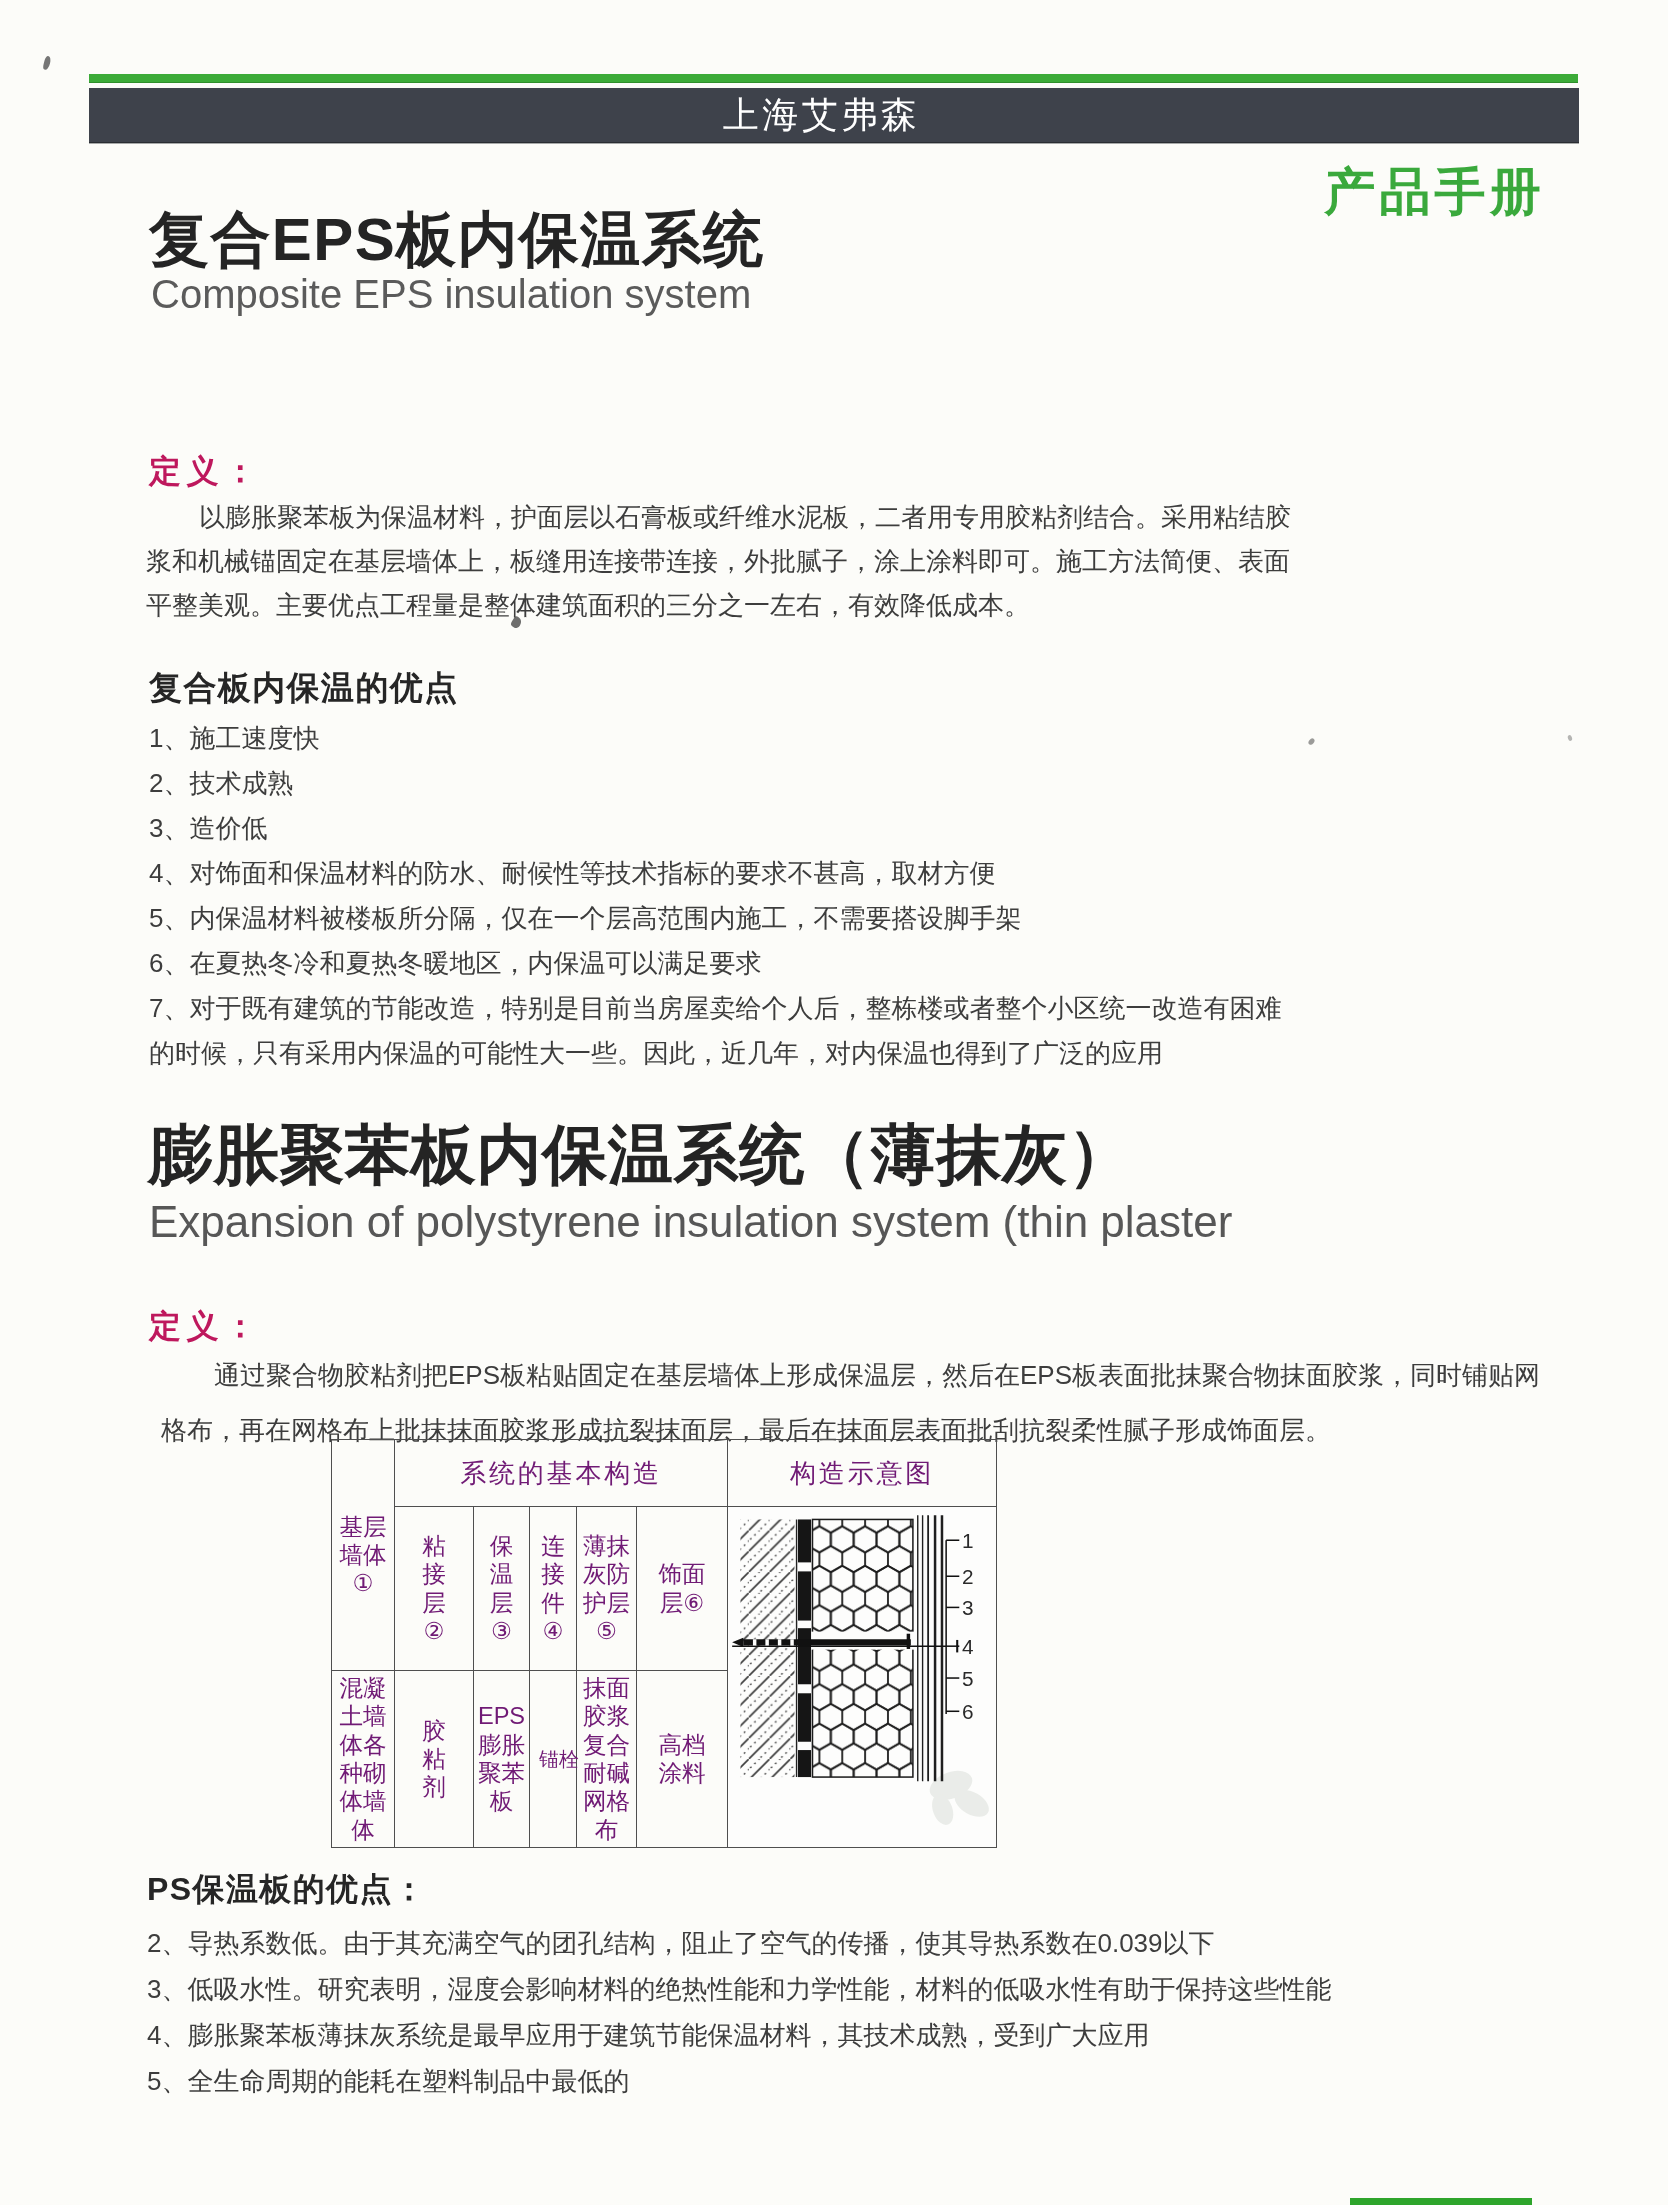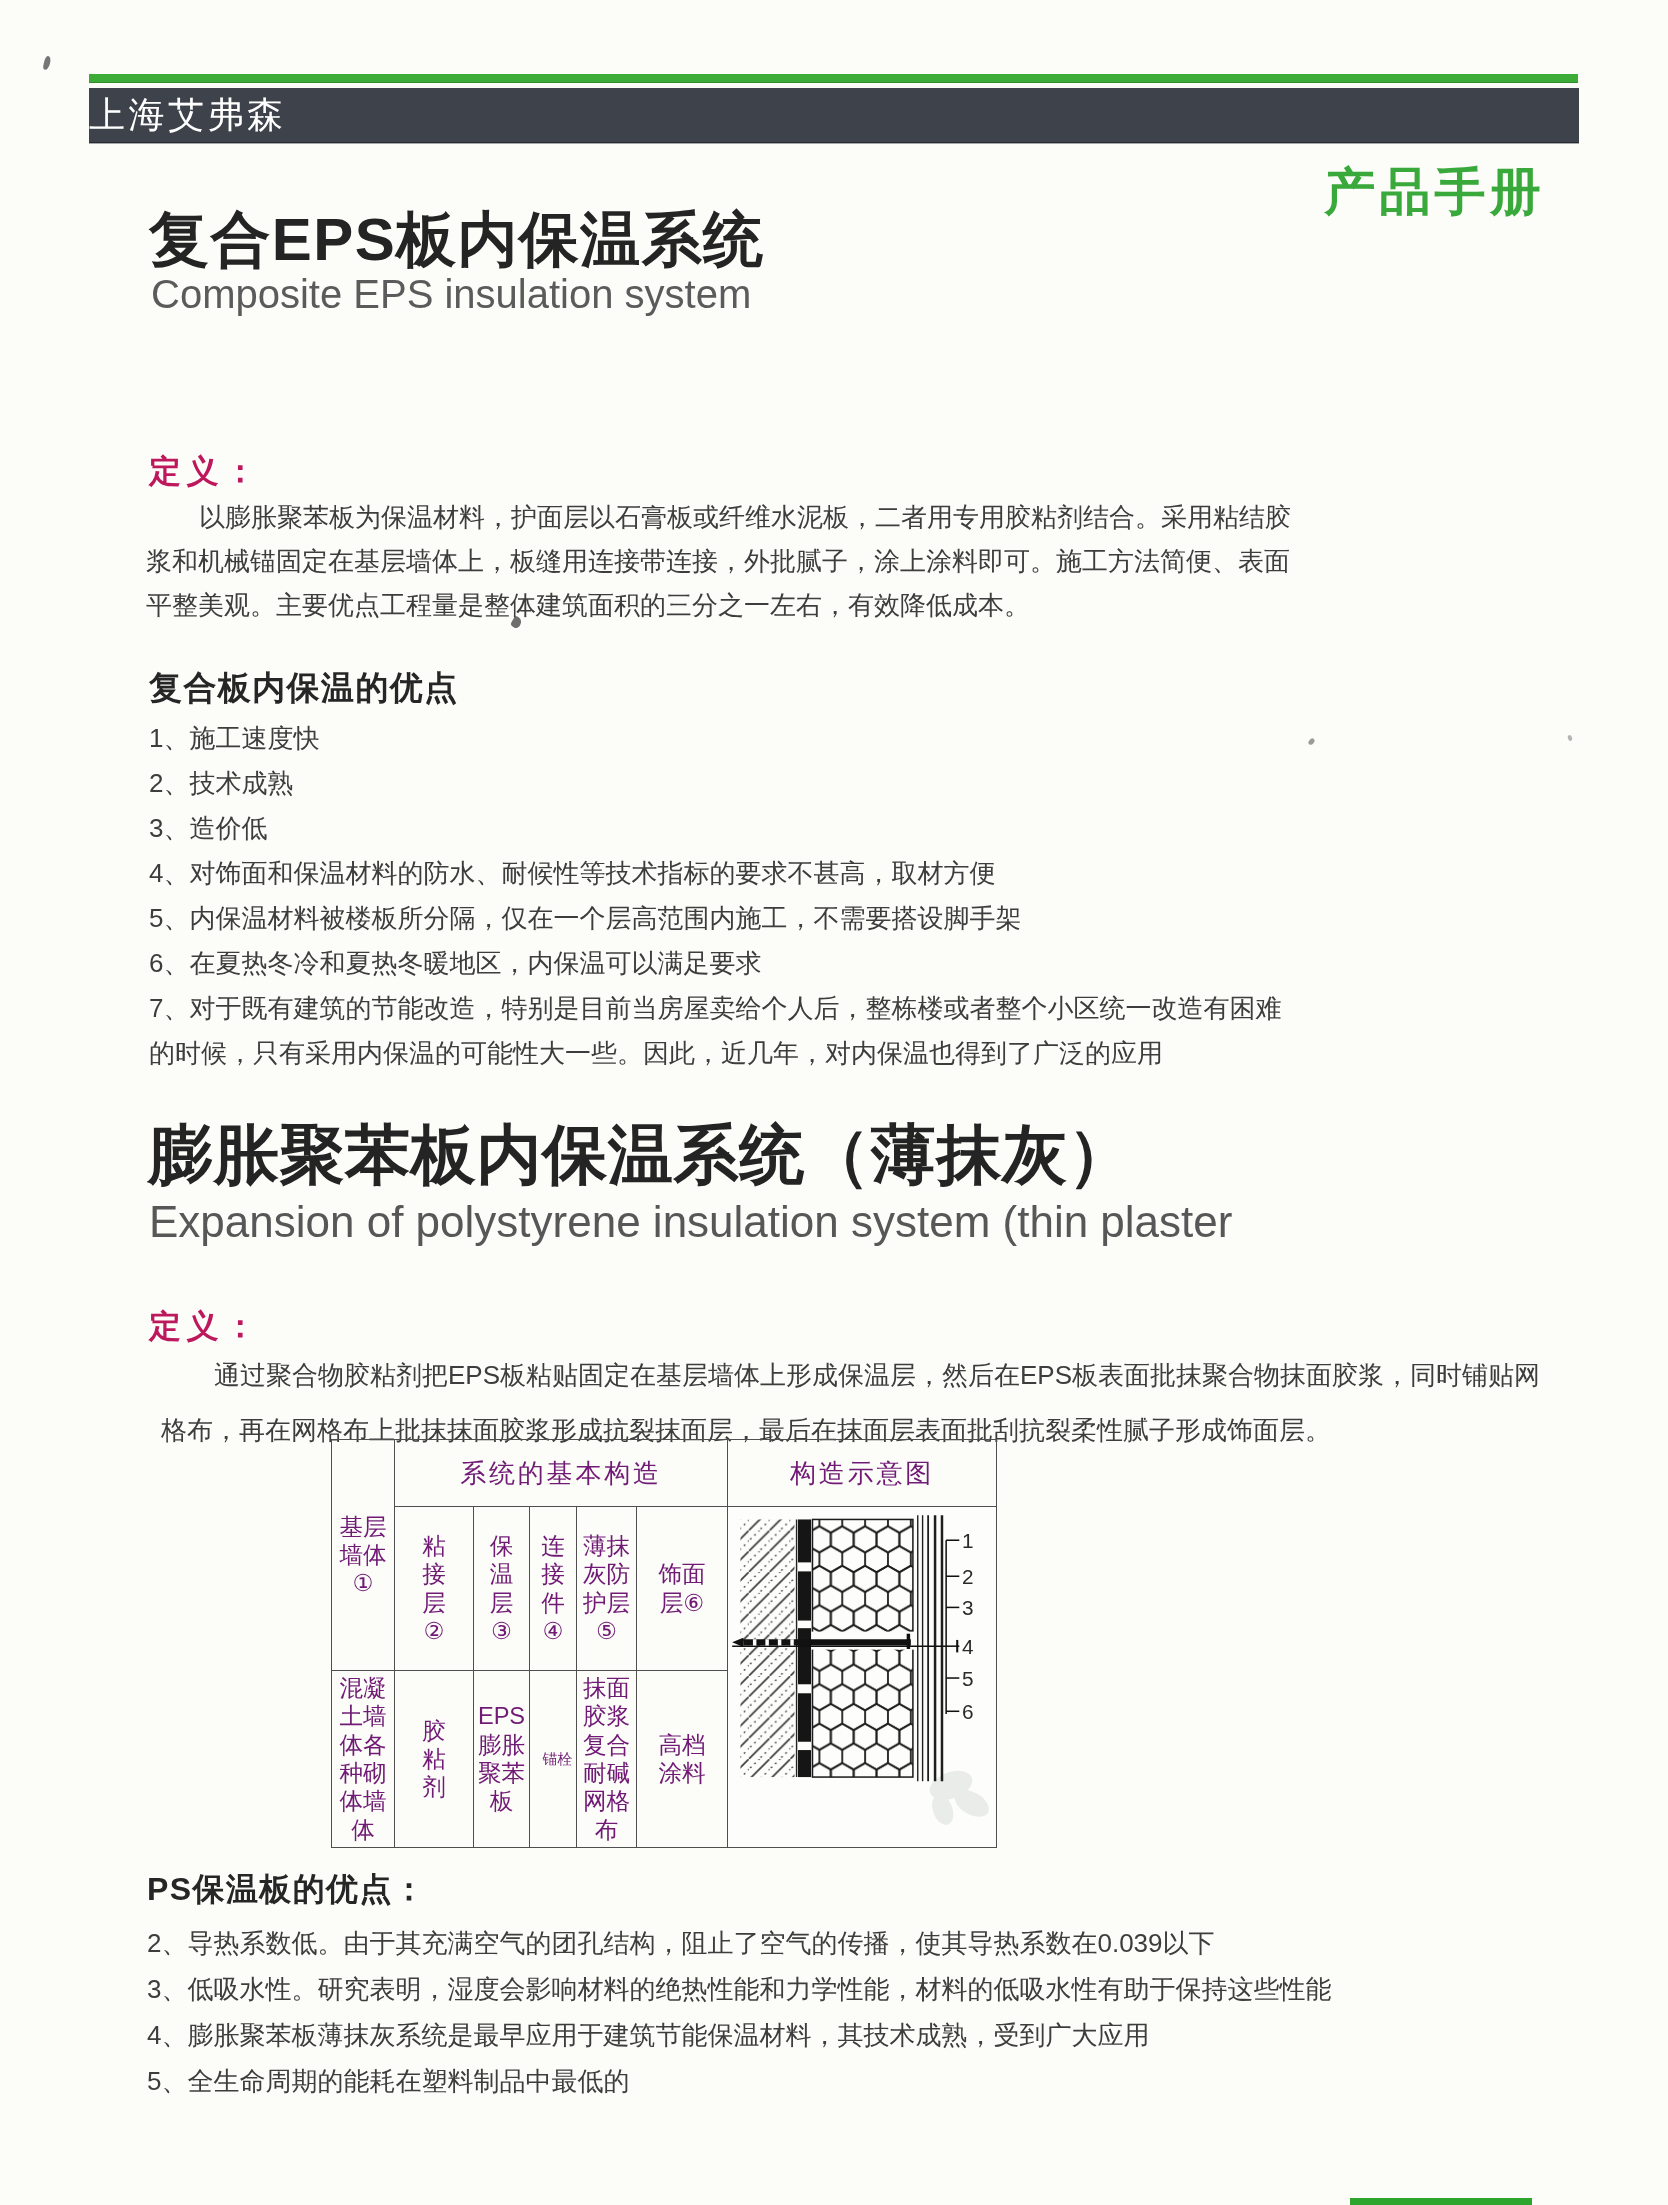--- a/index.html
+++ b/index.html
@@ -3,21 +3,21 @@
 <meta charset="utf-8">
 <style>
   html,body{margin:0;padding:0;background:#dcdcdc;}
   .page{position:relative;width:1668px;height:2205px;background:#fcfcf9;overflow:hidden;
         font-family:"Liberation Sans","DejaVu Sans",sans-serif;color:#3a3a3a;}
   .abs{position:absolute;}
 
   
   .green-rule{left:89px;top:74px;width:1489px;height:7.6px;background:#3cab38;border-bottom:1.4px solid #2e8f2b;}
   .brand-bar{left:89px;top:88px;width:1490px;height:54px;background:#3e424b;
-             display:flex;align-items:center;justify-content:flex-start;padding-right:25px;box-sizing:border-box;
+             display:flex;align-items:center;justify-content:center;padding-right:25px;box-sizing:border-box;
              box-shadow:0 1.4px 0 #2a2d33;}
   .brand-name{color:#ffffff;font-size:36px;letter-spacing:3.5px;font-weight:500;}
   .manual-label{right:123px;top:146px;font-size:51px;font-weight:700;color:#3aa93c;letter-spacing:4.2px;margin-top:12px;}
 
   
   .title-zh-1{left:149px;top:200px;font-size:60px;font-weight:700;color:#242424;letter-spacing:1.4px;white-space:nowrap;}
   .title-en-1{left:151px;top:272px;font-size:40px;color:#5b5b5b;white-space:nowrap;}
   .title-zh-2{left:148px;top:1111px;font-size:65px;font-weight:700;color:#242424;letter-spacing:0.7px;white-space:nowrap;}
   .title-en-2{left:149px;top:1197px;font-size:44px;color:#575757;white-space:nowrap;}
 
@@ -39,21 +39,21 @@
   
   .sys-table{left:331px;top:1439px;}
   table.tbl{border-collapse:collapse;table-layout:fixed;width:663px;}
   table.tbl td{border:1.4px solid #4f4f4f;text-align:center;vertical-align:middle;padding:0;color:#701a75;}
   td.th-cell{font-size:26px;letter-spacing:2.8px;font-weight:500;height:66px;}
   td.r2{height:163px;}
   td.r3{height:176px;}
   .vcell{display:inline-block;font-size:23.6px;line-height:1.2;word-break:break-all;text-align:center;}
   .v1{width:26.4px;}
   .v2{width:50px;}
-  .hcell{font-size:15px;white-space:nowrap;letter-spacing:0;margin-left:9px;}
+  .hcell{font-size:20px;white-space:nowrap;letter-spacing:0;margin-left:9px;}
   td.diagram-cell{position:relative;background:#fdfdfc;}
   td.diagram-cell svg{position:absolute;left:0;top:0;width:100%;height:100%;}
 
   
   .bottom-green{left:1350px;top:2198px;width:182px;height:7.6px;background:#2ea52c;}
 
   
   .speck{background:#4a4a4a;border-radius:50%;opacity:.75;}
   .speck-a{left:44px;top:56px;width:6.3px;height:14px;transform:rotate(14deg);border-radius:45% 55% 60% 40%;}
   .speck-b{left:512px;top:617px;width:9px;height:11px;transform:rotate(32deg);opacity:.8;border-radius:30% 70% 55% 45%;}

